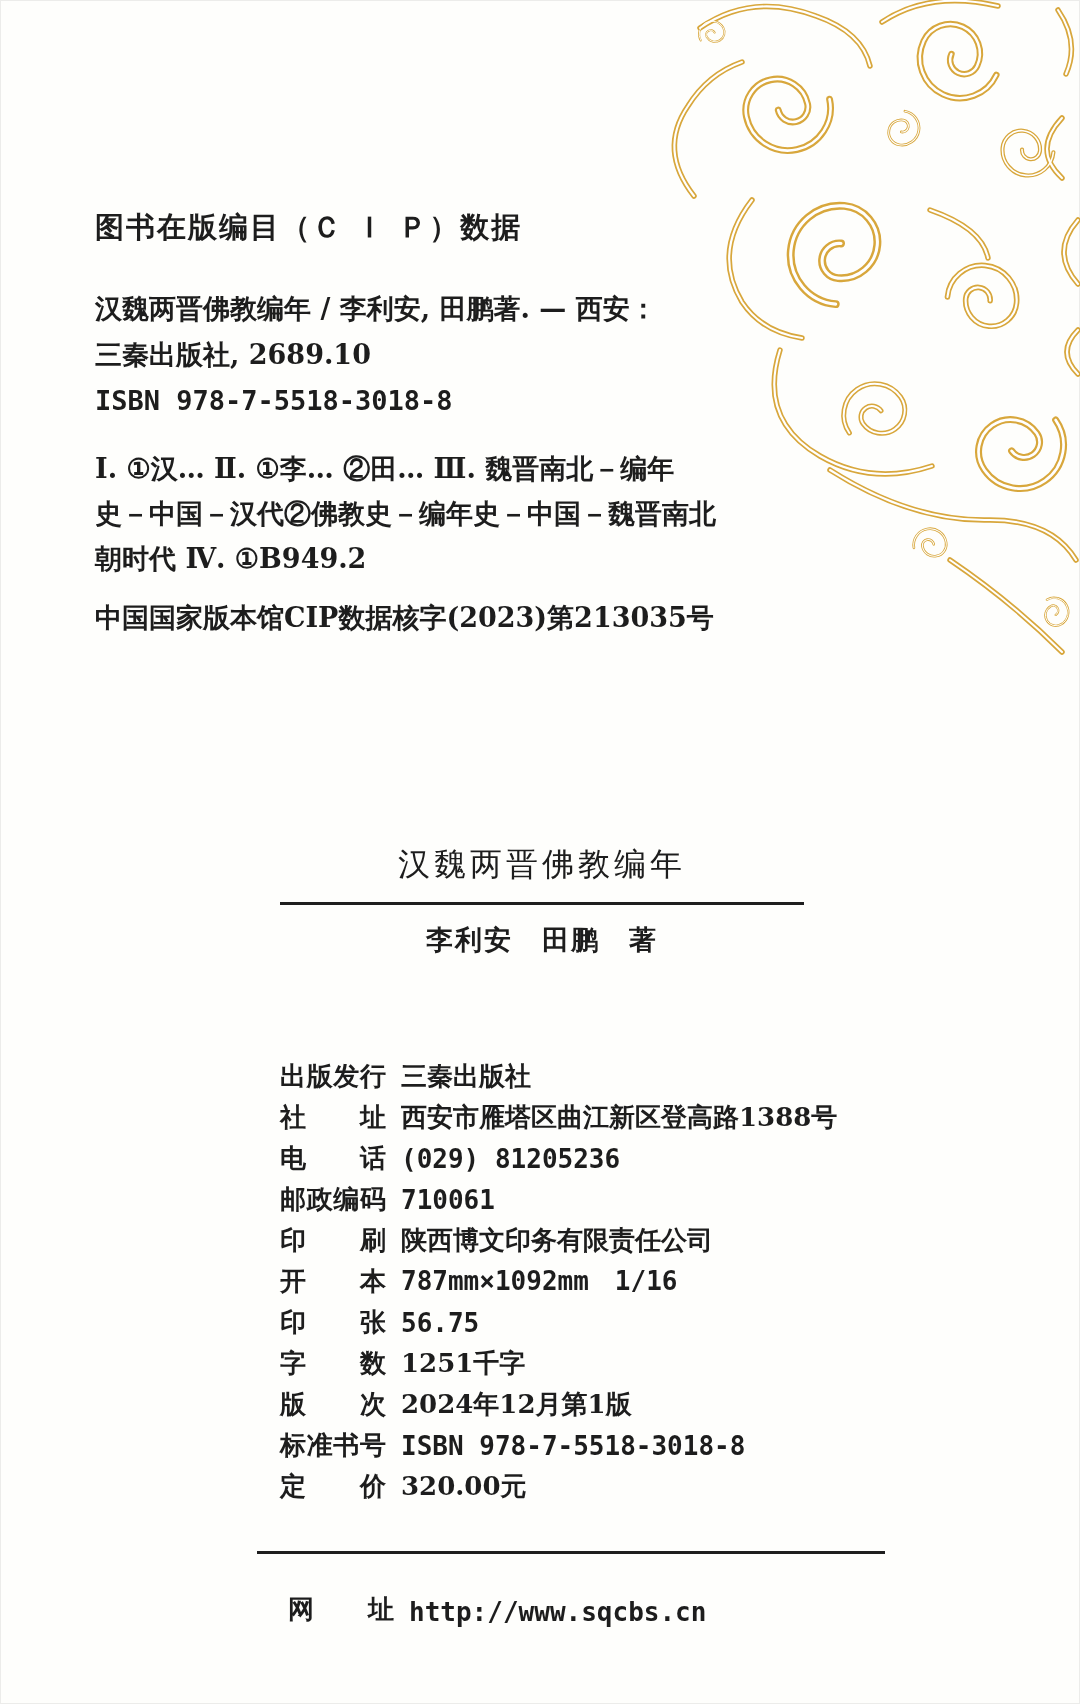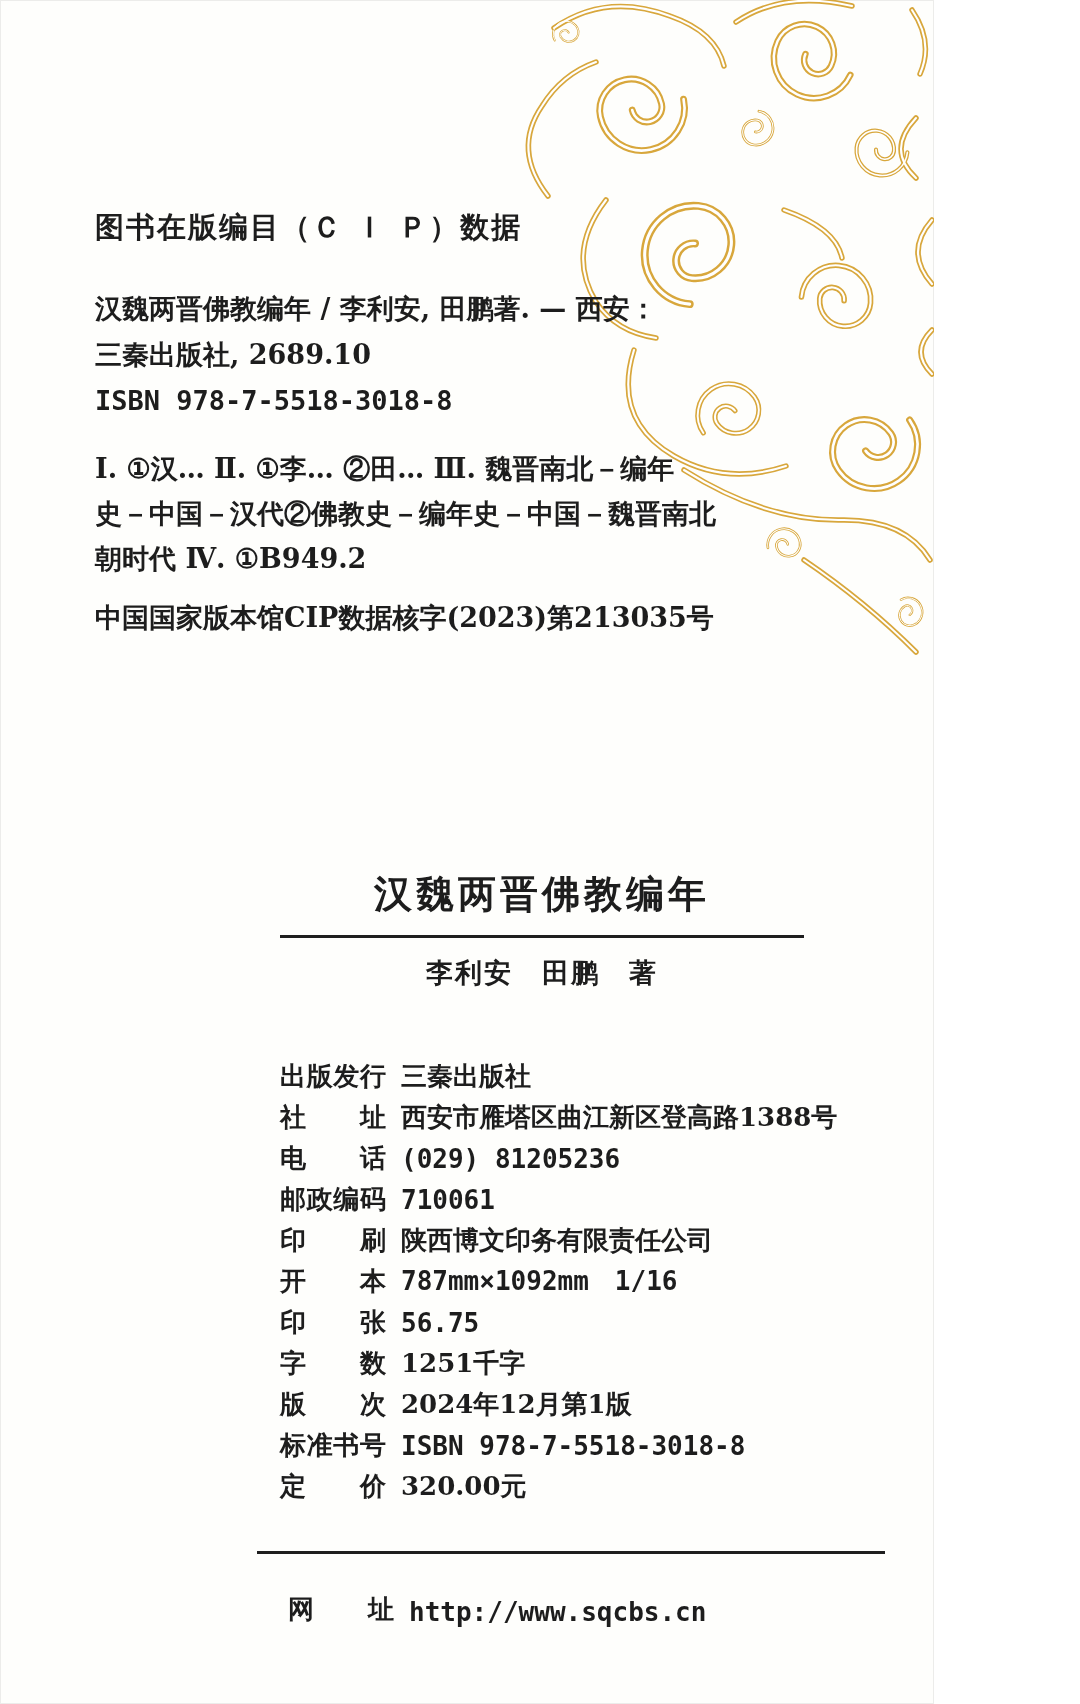--- a/index.html
+++ b/index.html
@@ -1,18 +1,18 @@
 <!DOCTYPE html>
 <html><head>
 <meta charset="utf-8">
 <style>
   html,body { margin:0; padding:0; background:#ffffff; }
   .page {
     position:relative;
-    width:934px; height:1704px;
+    width:1080px; height:1704px;
     background:#fefefc;
     box-shadow: inset 0 0 0 1px #ececea;
     overflow:hidden;
     font-family:"DejaVu Serif","Liberation Serif",serif;
     color:#1d1d1d;
   }
   .mono { font-family:"DejaVu Sans Mono","Liberation Mono",monospace; }
 
   .cloud-ornament { position:absolute; top:0; right:0; width:450px; height:660px; }
 
@@ -27,21 +27,21 @@
   .classif {
     position:absolute; left:95px; top:446px;
     font-size:27px; font-weight:600; line-height:45px; white-space:nowrap;
   }
   .cip-num {
     position:absolute; left:95px; top:600px;
     font-size:27px; font-weight:600; white-space:nowrap;
   }
 
   .titleblock { position:absolute; left:280px; top:843px; width:524px; text-align:center; }
-  .booktitle { font-size:38px; font-weight:700; letter-spacing:4px;margin-top:26px; }
+  .booktitle { font-size:32px; font-weight:400; letter-spacing:4px; }
   .title-rule { margin-top:15px; border-top:3px solid #1e1e1e; }
   .authors { margin-top:17px; font-size:27px; font-weight:600; letter-spacing:2px; }
 
   .colophon { position:absolute; left:280px; top:1056px; font-size:26px; }
   .c-row { height:41px; display:flex; align-items:center; white-space:nowrap; }
   .c-lbl {
     display:inline-block; width:106px; flex:0 0 106px;
     font-weight:700; text-align:justify; text-align-last:justify;
   }
   .c-val { margin-left:15px; font-weight:600; }

